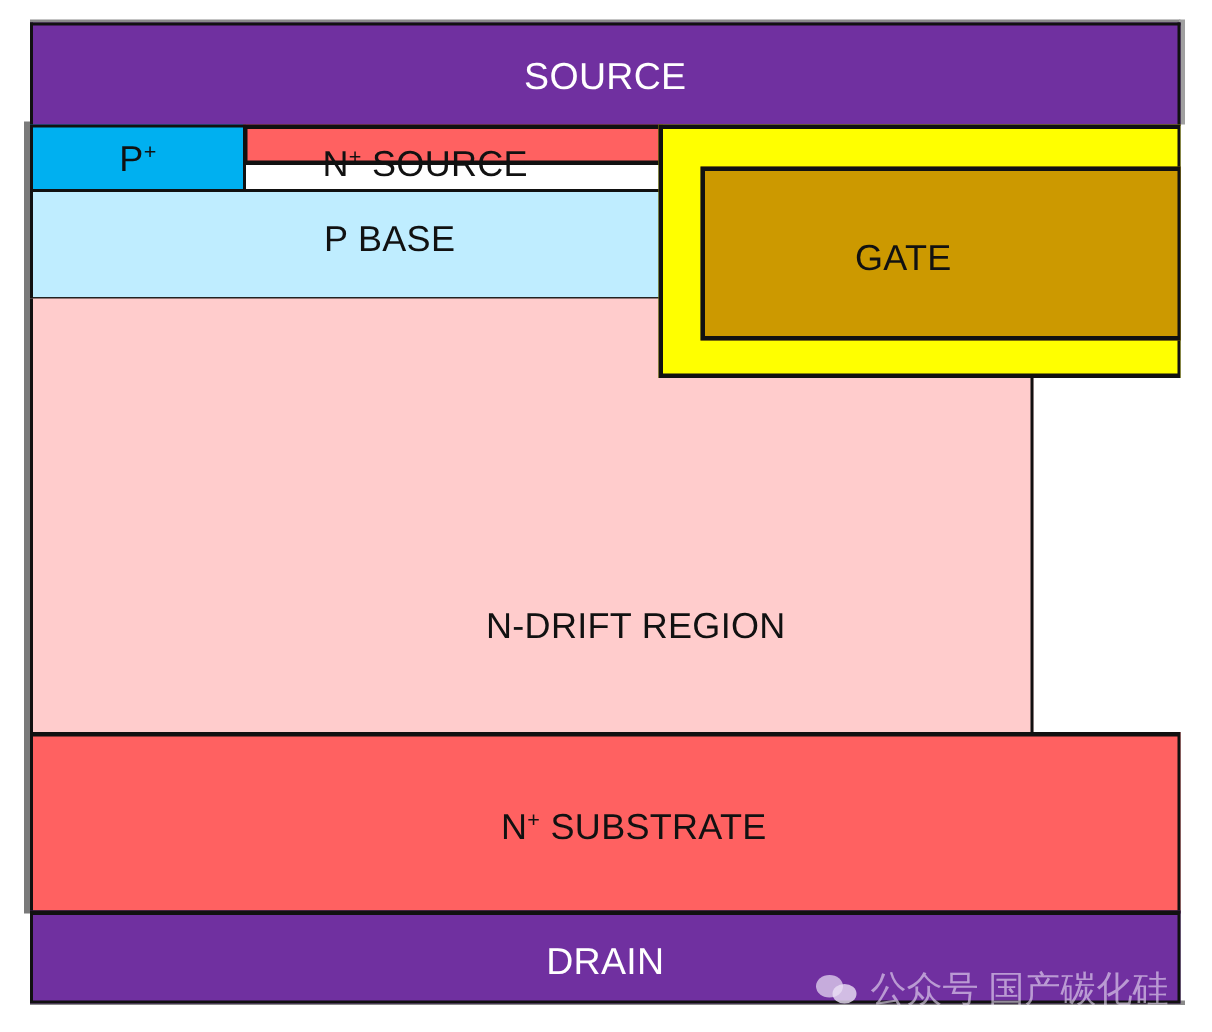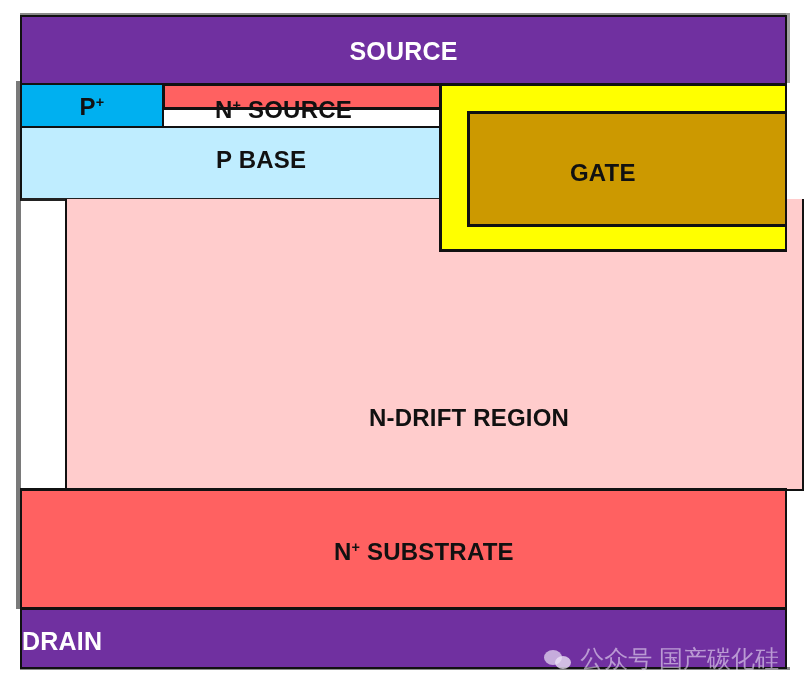--- a/index.html
+++ b/index.html
@@ -1,20 +1,20 @@
 <!DOCTYPE html>
 <html><head>
 <meta charset="utf-8">
 <style>
   html, body { margin: 0; padding: 0; }
   body { width: 808px; height: 688px; background: #ffffff; position: relative; overflow: hidden;
          font-family: "Liberation Sans", sans-serif; }
   .frame { position: absolute; left: 0; top: 0; width: 808px; height: 688px; }
   .blk { position: absolute; box-sizing: border-box; }
-  .lbl { position: absolute; font-weight: bold; white-space: nowrap; color: #111; letter-spacing: 0.2px; }
+  .lbl { position: absolute; font-weight: normal; white-space: nowrap; color: #111; letter-spacing: 0.2px; }
   .lbl sup { font-size: 0.6em; vertical-align: 0.55em; }
   .shadow-left { position: absolute; left: 16px; top: 81px; width: 5px; height: 528px; background: #7a7a7a; }
   .shadow-top { position: absolute; left: 20px; top: 13px; width: 767px; height: 3px; background: #8a8a8a; }
   .shadow-right { position: absolute; left: 786px; top: 13px; width: 4px; height: 70px; background: #a0a0a0; }
   .shadow-bottom { position: absolute; left: 20px; top: 667px; width: 770px; height: 3px; background: #8a8a8a; }
 </style>
 </head>
 <body>
 
 <div class="frame">
@@ -36,39 +36,39 @@
   <div class="blk" id="nsrc" style="left: 162px; top: 83px; width: 280px; height: 27px; border: 3px solid rgb(17, 17, 17); background: rgb(255, 97, 97);">
     <span class="lbl" style="left:50px; top:10px; font-size:24px;">
       <span>N</span><sup>+</sup><span> SOURCE</span>
     </span>
   </div>
 
   <div class="blk" id="pbase" style="left: 20px; top: 126px; width: 422px; height: 75px; border-width: 2px 2px 3px; border-style: solid; border-color: rgb(17, 17, 17) rgb(17, 17, 17) rgb(34, 34, 34); border-image: initial; background: rgb(191, 237, 255);">
     <span class="lbl" style="left:194px; top:18px; font-size:24px;text-align:center;">P BASE</span>
   </div>
 
-  <div class="blk" id="drift" style="left: 20px; top: 199px; width: 739px; height: 292px; border-right: 2px solid rgb(17, 17, 17); border-bottom: 2px solid rgb(17, 17, 17); border-left: 2px solid rgb(17, 17, 17); border-image: initial; border-top: none; background: rgb(255, 204, 204); margin-left: 45px;">
+  <div class="blk" id="drift" style="left: 20px; top: 199px; width: 669px; height: 292px; border-right: 2px solid rgb(17, 17, 17); border-bottom: 2px solid rgb(17, 17, 17); border-left: 2px solid rgb(17, 17, 17); border-image: initial; border-top: none; background: rgb(255, 204, 204);">
     <span class="lbl" style="left:302px; top:205px; font-size:24px;">N-DRIFT REGION</span>
   </div>
 
   <div class="blk" id="oxide" style="left: 439px; top: 83px; width: 348px; height: 169px; border-width: 3px 2px 3px 3px; border-style: solid; border-color: rgb(17, 17, 17); border-image: initial; background: rgb(255, 255, 0);">
   </div>
 
   <div class="blk" id="gate" style="left: 467px; top: 111px; width: 320px; height: 116px; border-width: 3px 2px 3px 3px; border-style: solid; border-color: rgb(17, 17, 17); border-image: initial; background: rgb(204, 153, 0);">
     <span class="lbl" style="left:100px; top:45px; font-size:24px;">GATE</span>
   </div>
 
   <div class="blk" id="sub" style="left: 20px; top: 488px; width: 767px; height: 121px; border-width: 3px 2px 2px; border-style: solid; border-color: rgb(17, 17, 17); border-image: initial; background: rgb(255, 97, 97);">
     <span class="lbl" style="left:312px; top:47px; font-size:24px;">
       <span>N</span><sup>+</sup><span> SUBSTRATE</span>
     </span>
   </div>
 
   <div class="blk" id="drain" style="left: 20px; top: 607px; width: 767px; height: 62px; border-width: 3px 2px 2px; border-style: solid; border-color: rgb(17, 17, 17); border-image: initial; background: rgb(112, 48, 160);">
-    <span class="lbl" style="left:0; right:0; text-align:left; top:17px; font-size:25px; color:#fff;">DRAIN</span>
+    <span class="lbl" style="left:0; right:0; text-align:center; top:17px; font-size:25px; color:#fff;">DRAIN</span>
     <span style="position:absolute; right:6px; top:33px; font-size:24px; color:rgba(235,225,245,0.6); white-space:nowrap;">
       <span style="display:inline-block; position:relative; width:30px; height:20px; vertical-align:-3px;">
         <span style="position:absolute; left:0; top:0; width:18px; height:15px; border-radius:50%; background:rgba(235,225,245,0.7);"></span>
         <span style="position:absolute; left:11px; top:6px; width:16px; height:13px; border-radius:50%; background:rgba(235,225,245,0.8);"></span>
       </span>
       <span>公众号 国产碳化硅</span>
     </span>
   </div>
 </div>
 

